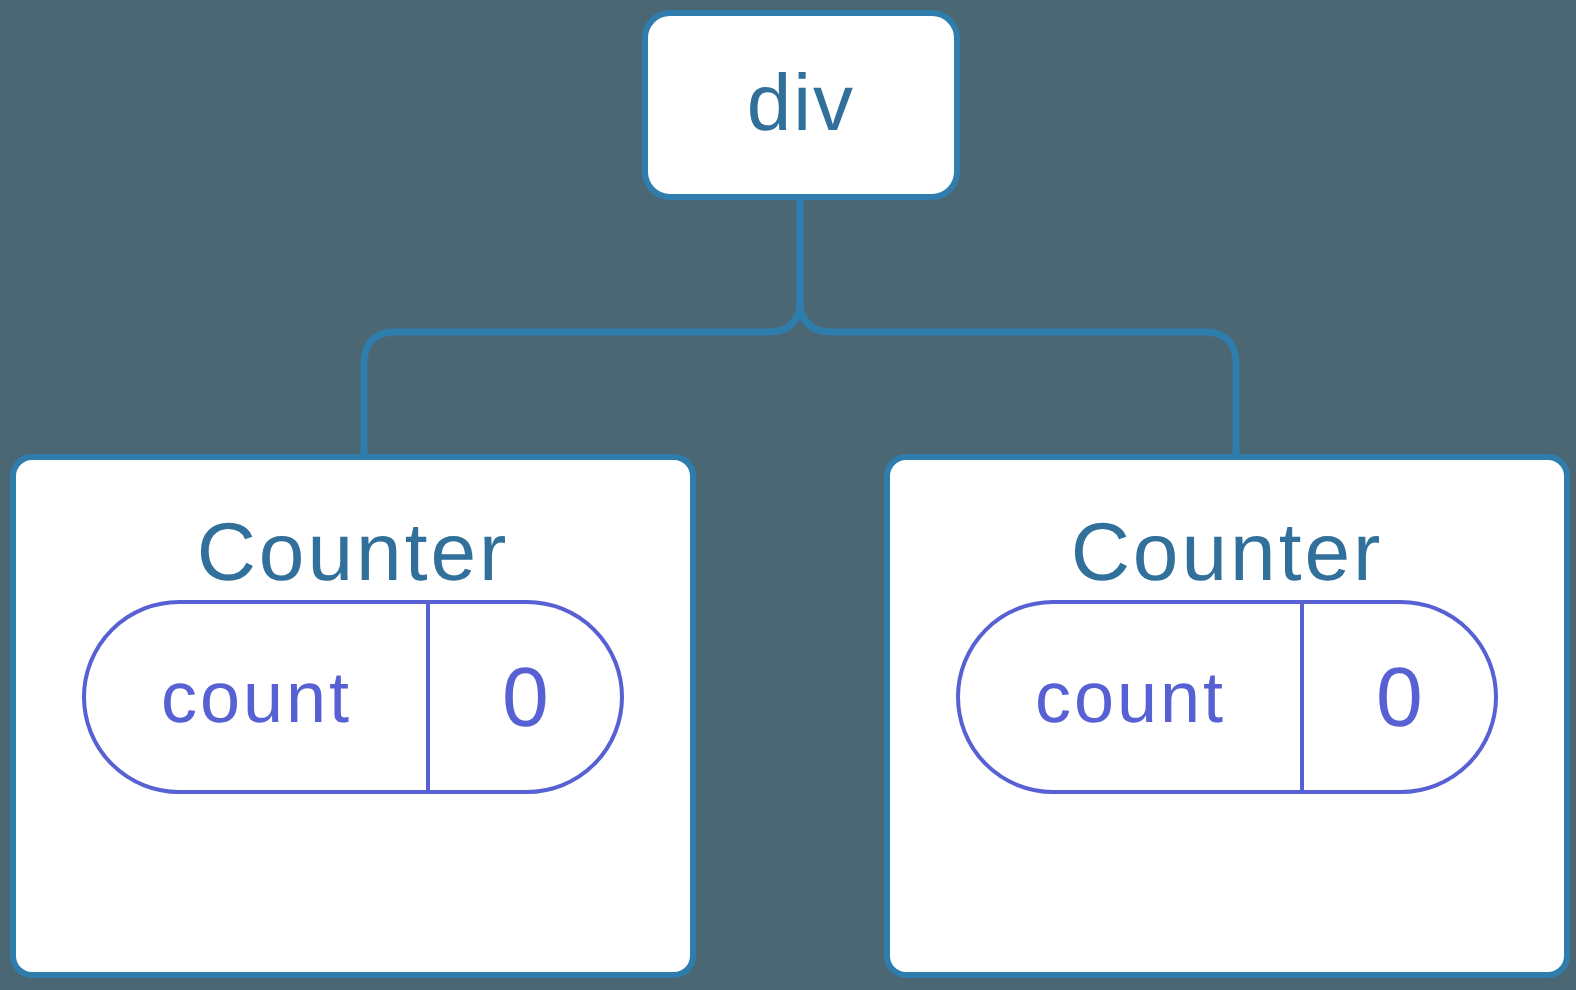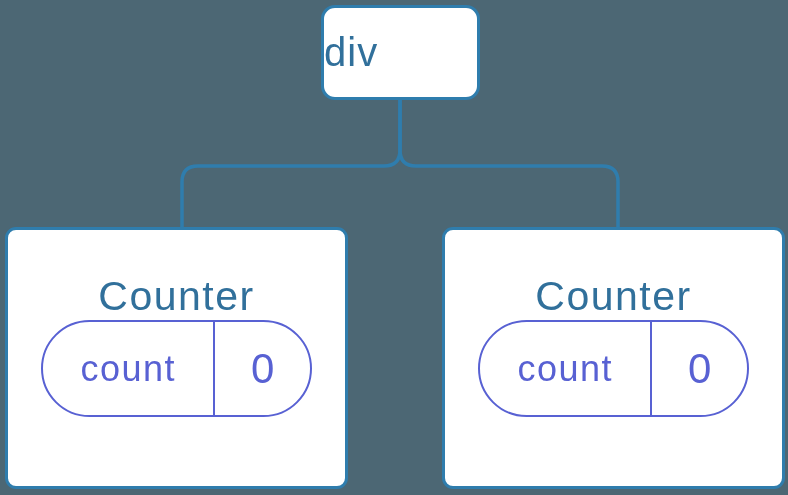--- a/index.html
+++ b/index.html
@@ -33,37 +33,38 @@
   }
   .node-root {
     position: absolute;
     left: 321px; top: 5px;
     width: 159px; height: 95px;
     background: var(--node-bg);
     border: 3px solid var(--stroke-blue);
     border-radius: 14px;
     display: flex;
     align-items: center;
+    justify-content: center;
   }
   .node-root-label {
     font-size: 40px;
     color: var(--text-blue);
     letter-spacing: 1px;
   }
   .card {
     position: absolute;
     top: 227px;
     width: 343px; height: 262px;
     background: var(--node-bg);
     border: 3px solid var(--stroke-blue);
     border-radius: 11px;
     display: flex;
     flex-direction: column;
     align-items: center;
-    padding-top: 42px;
+    padding-top: 22px;
   }
   .card.left  { left: 5px; }
   .card.right { left: 442px; }
   .card-title {
     font-size: 41px;
     line-height: 48px;
     color: var(--text-blue);
     letter-spacing: 1.5px;
   }
   .pill {

